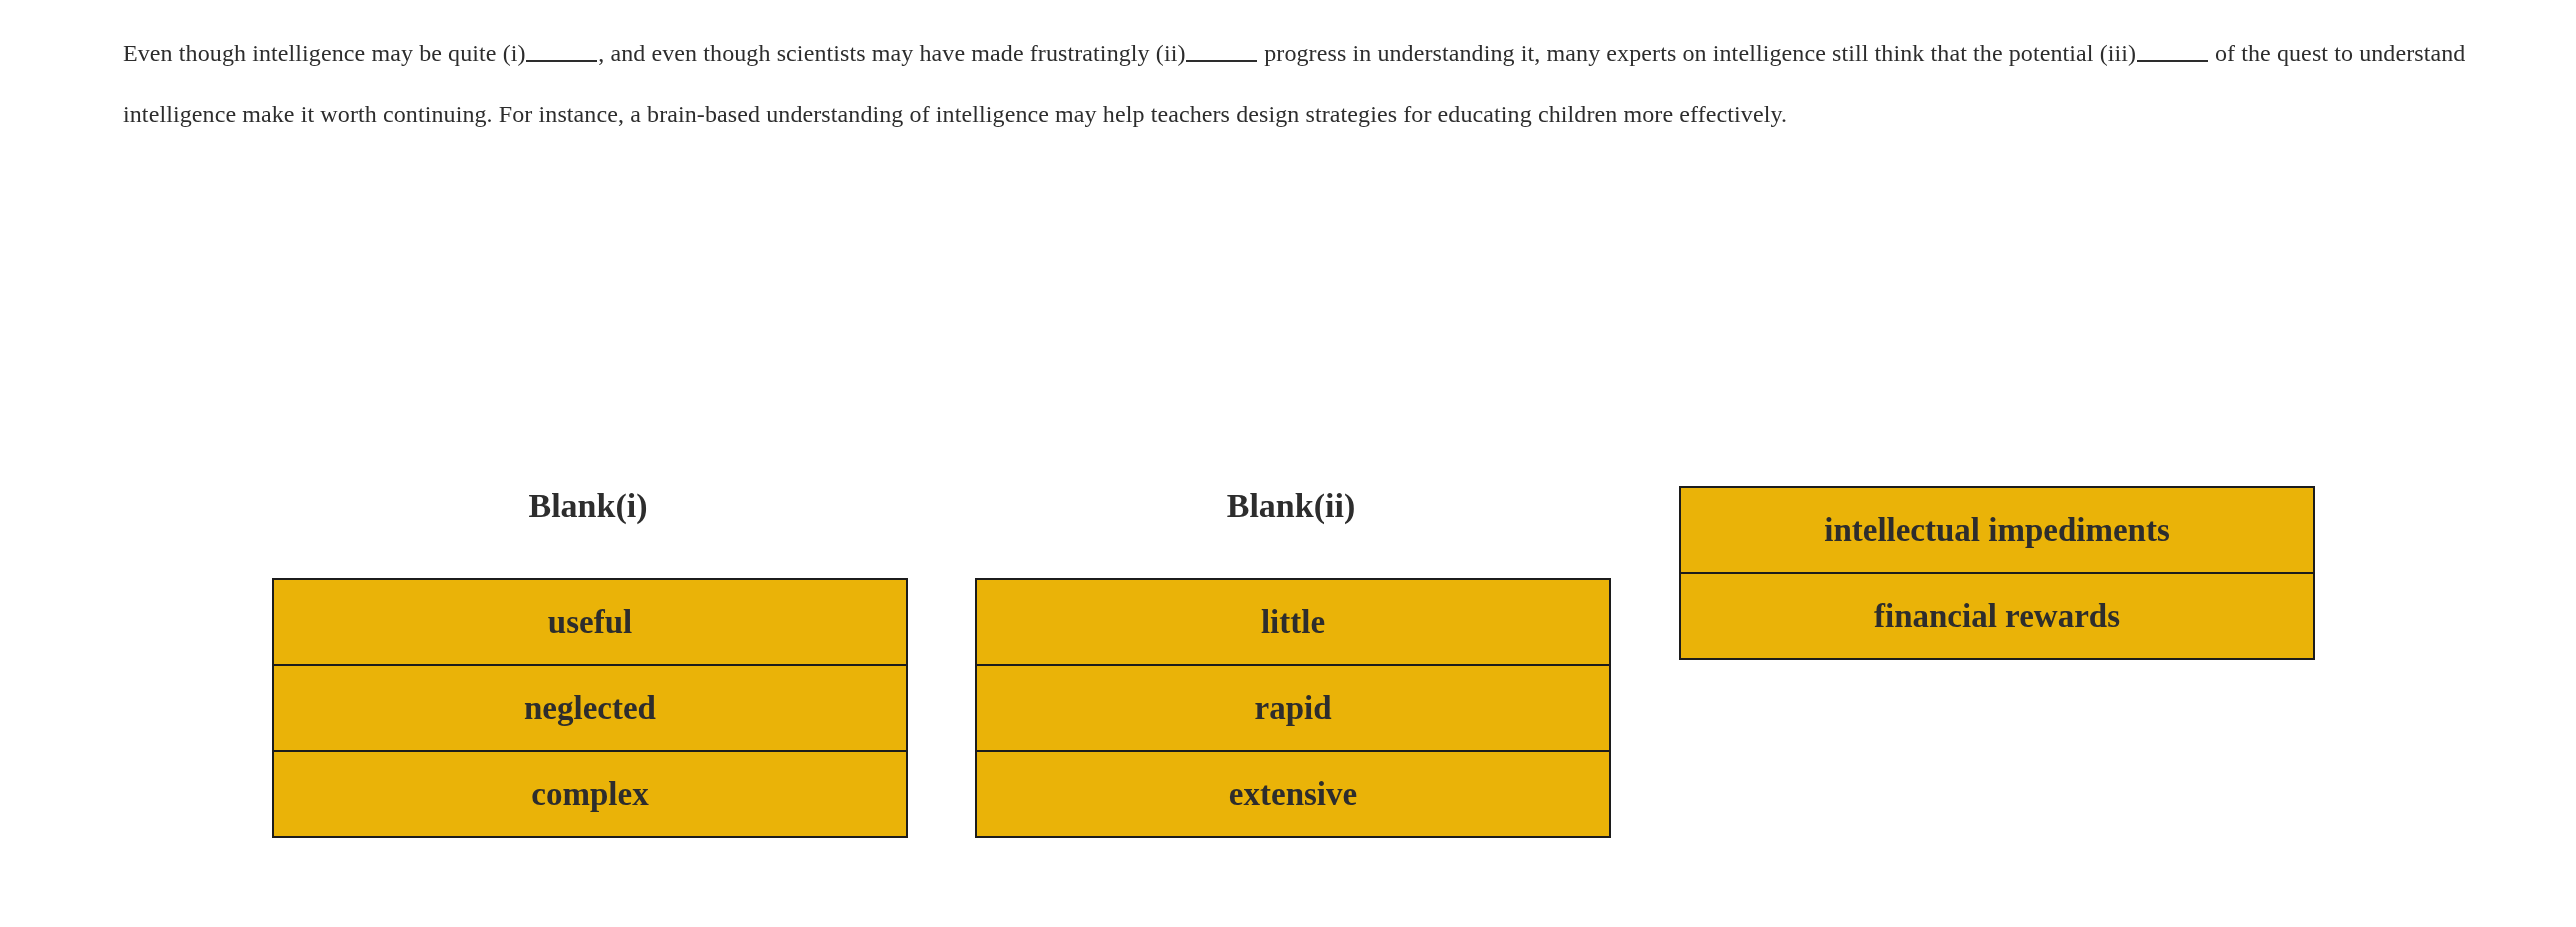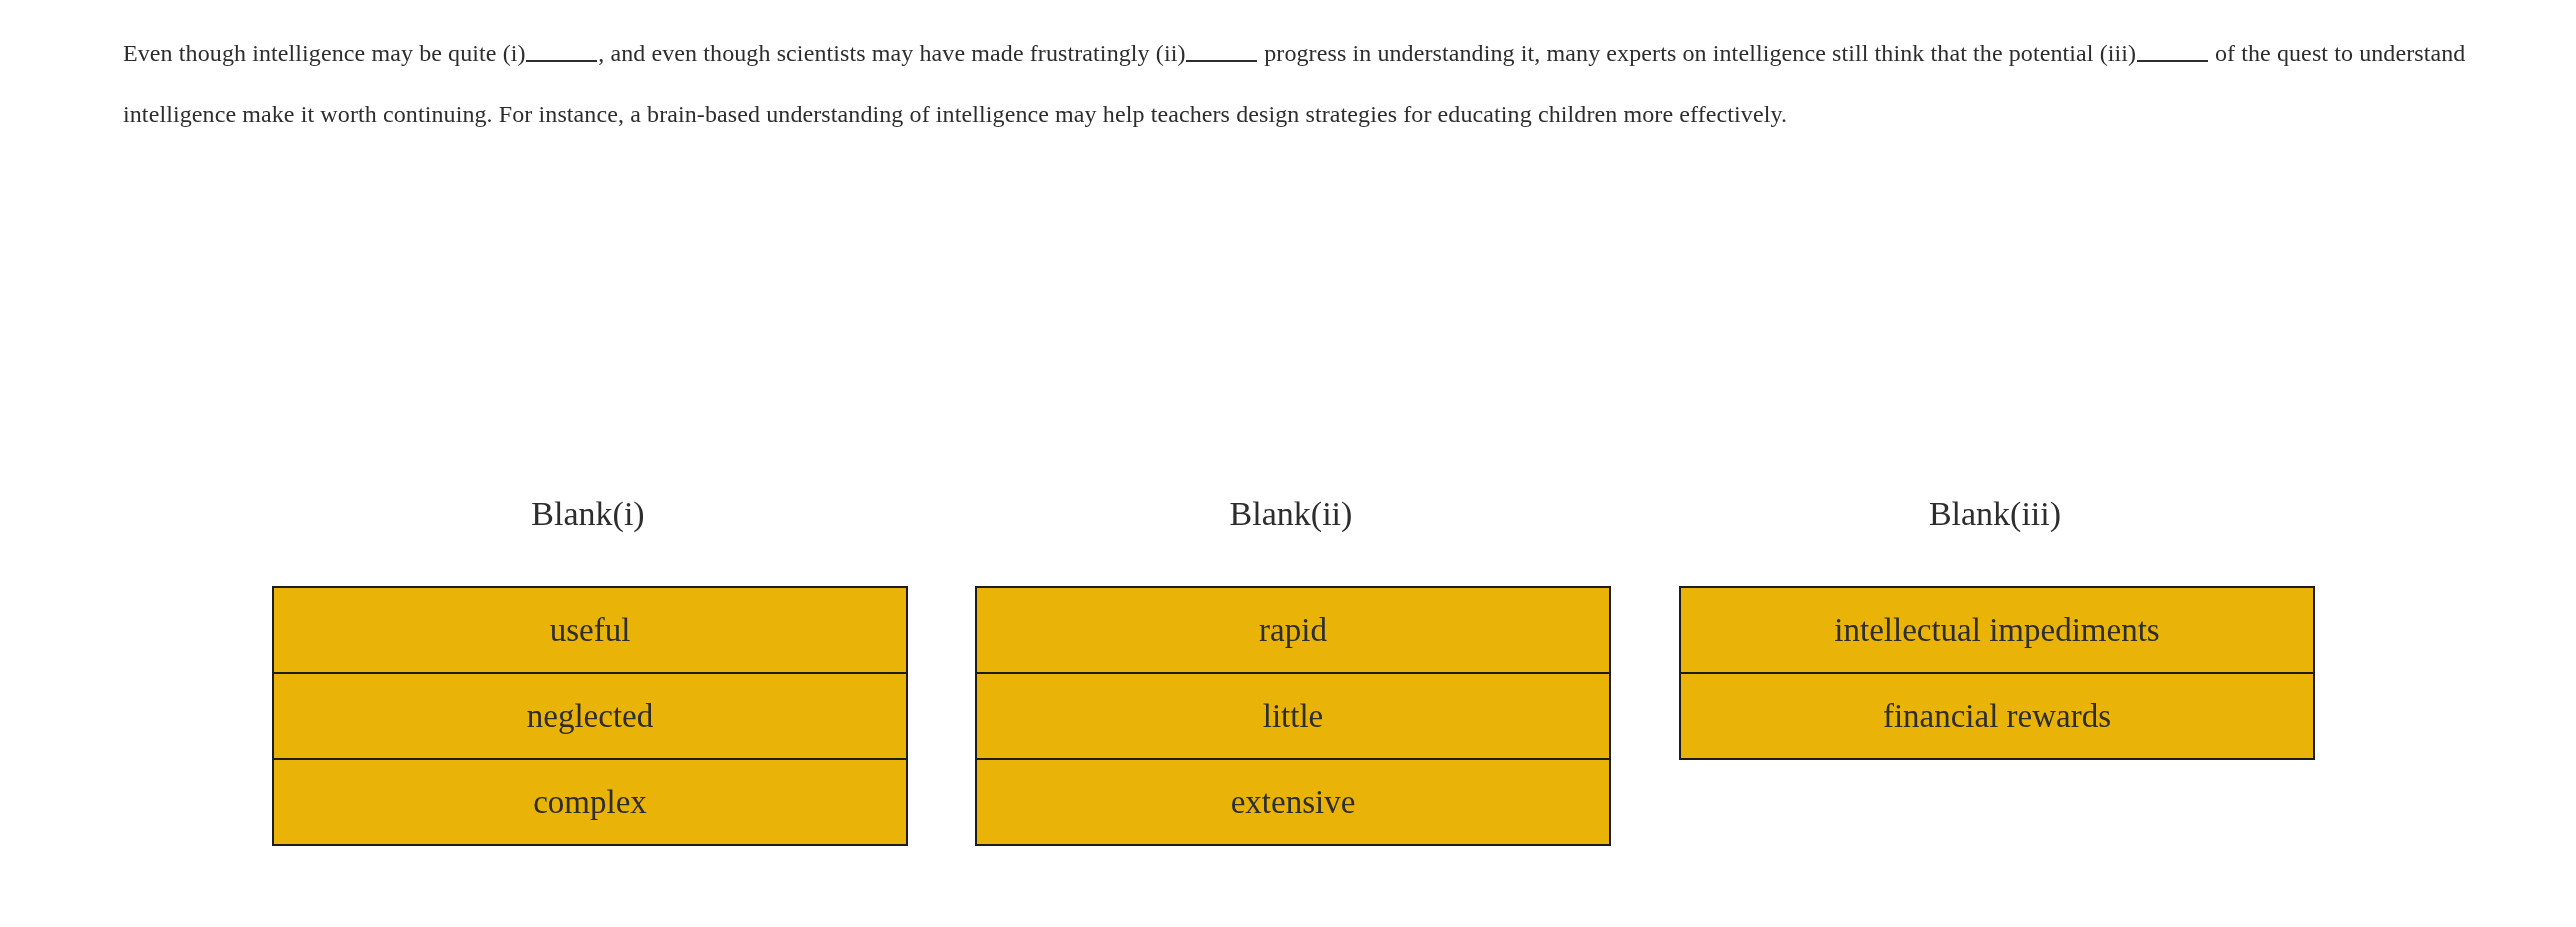--- a/index.html
+++ b/index.html
@@ -34,23 +34,24 @@
     width: 71px;
     height: 24px;
     margin: 0 0.8px -1.6px 0.8px;
     vertical-align: baseline;
   }
 
   
   .columns {
     position: absolute;
     left: 0;
-    top: 12px;
+    top: 4px;
     width: 2576px;
     height: 900px;
+    font-weight: bold;
   }
   .col {
     position: absolute;
     top: 482px;
     width: 632px;
   }
   .col-0 { left: 272px; }
   .col-1 { left: 975px; }
   .col-2 { left: 1679px; }
 
@@ -106,33 +107,32 @@
       <div class="opt-row">
         <div class="opt-cell">complex</div>
       </div>
     </div>
   </div>
 
   <div class="col col-1">
     <div class="col-header">Blank(ii)</div>
     <div class="opt-table">
       <div class="opt-row">
-        <div class="opt-cell">rapid</div>
+        <div class="opt-cell">little</div>
       </div>
       <div class="opt-row">
-        <div class="opt-cell">little</div>
+        <div class="opt-cell">rapid</div>
       </div>
       <div class="opt-row">
         <div class="opt-cell">extensive</div>
       </div>
     </div>
   </div>
 
   <div class="col col-2">
-    <div class="col-header">Blank(iii)</div>
     <div class="opt-table">
       <div class="opt-row">
         <div class="opt-cell">intellectual impediments</div>
       </div>
       <div class="opt-row">
         <div class="opt-cell">financial rewards</div>
       </div>
     </div>
   </div>
 

